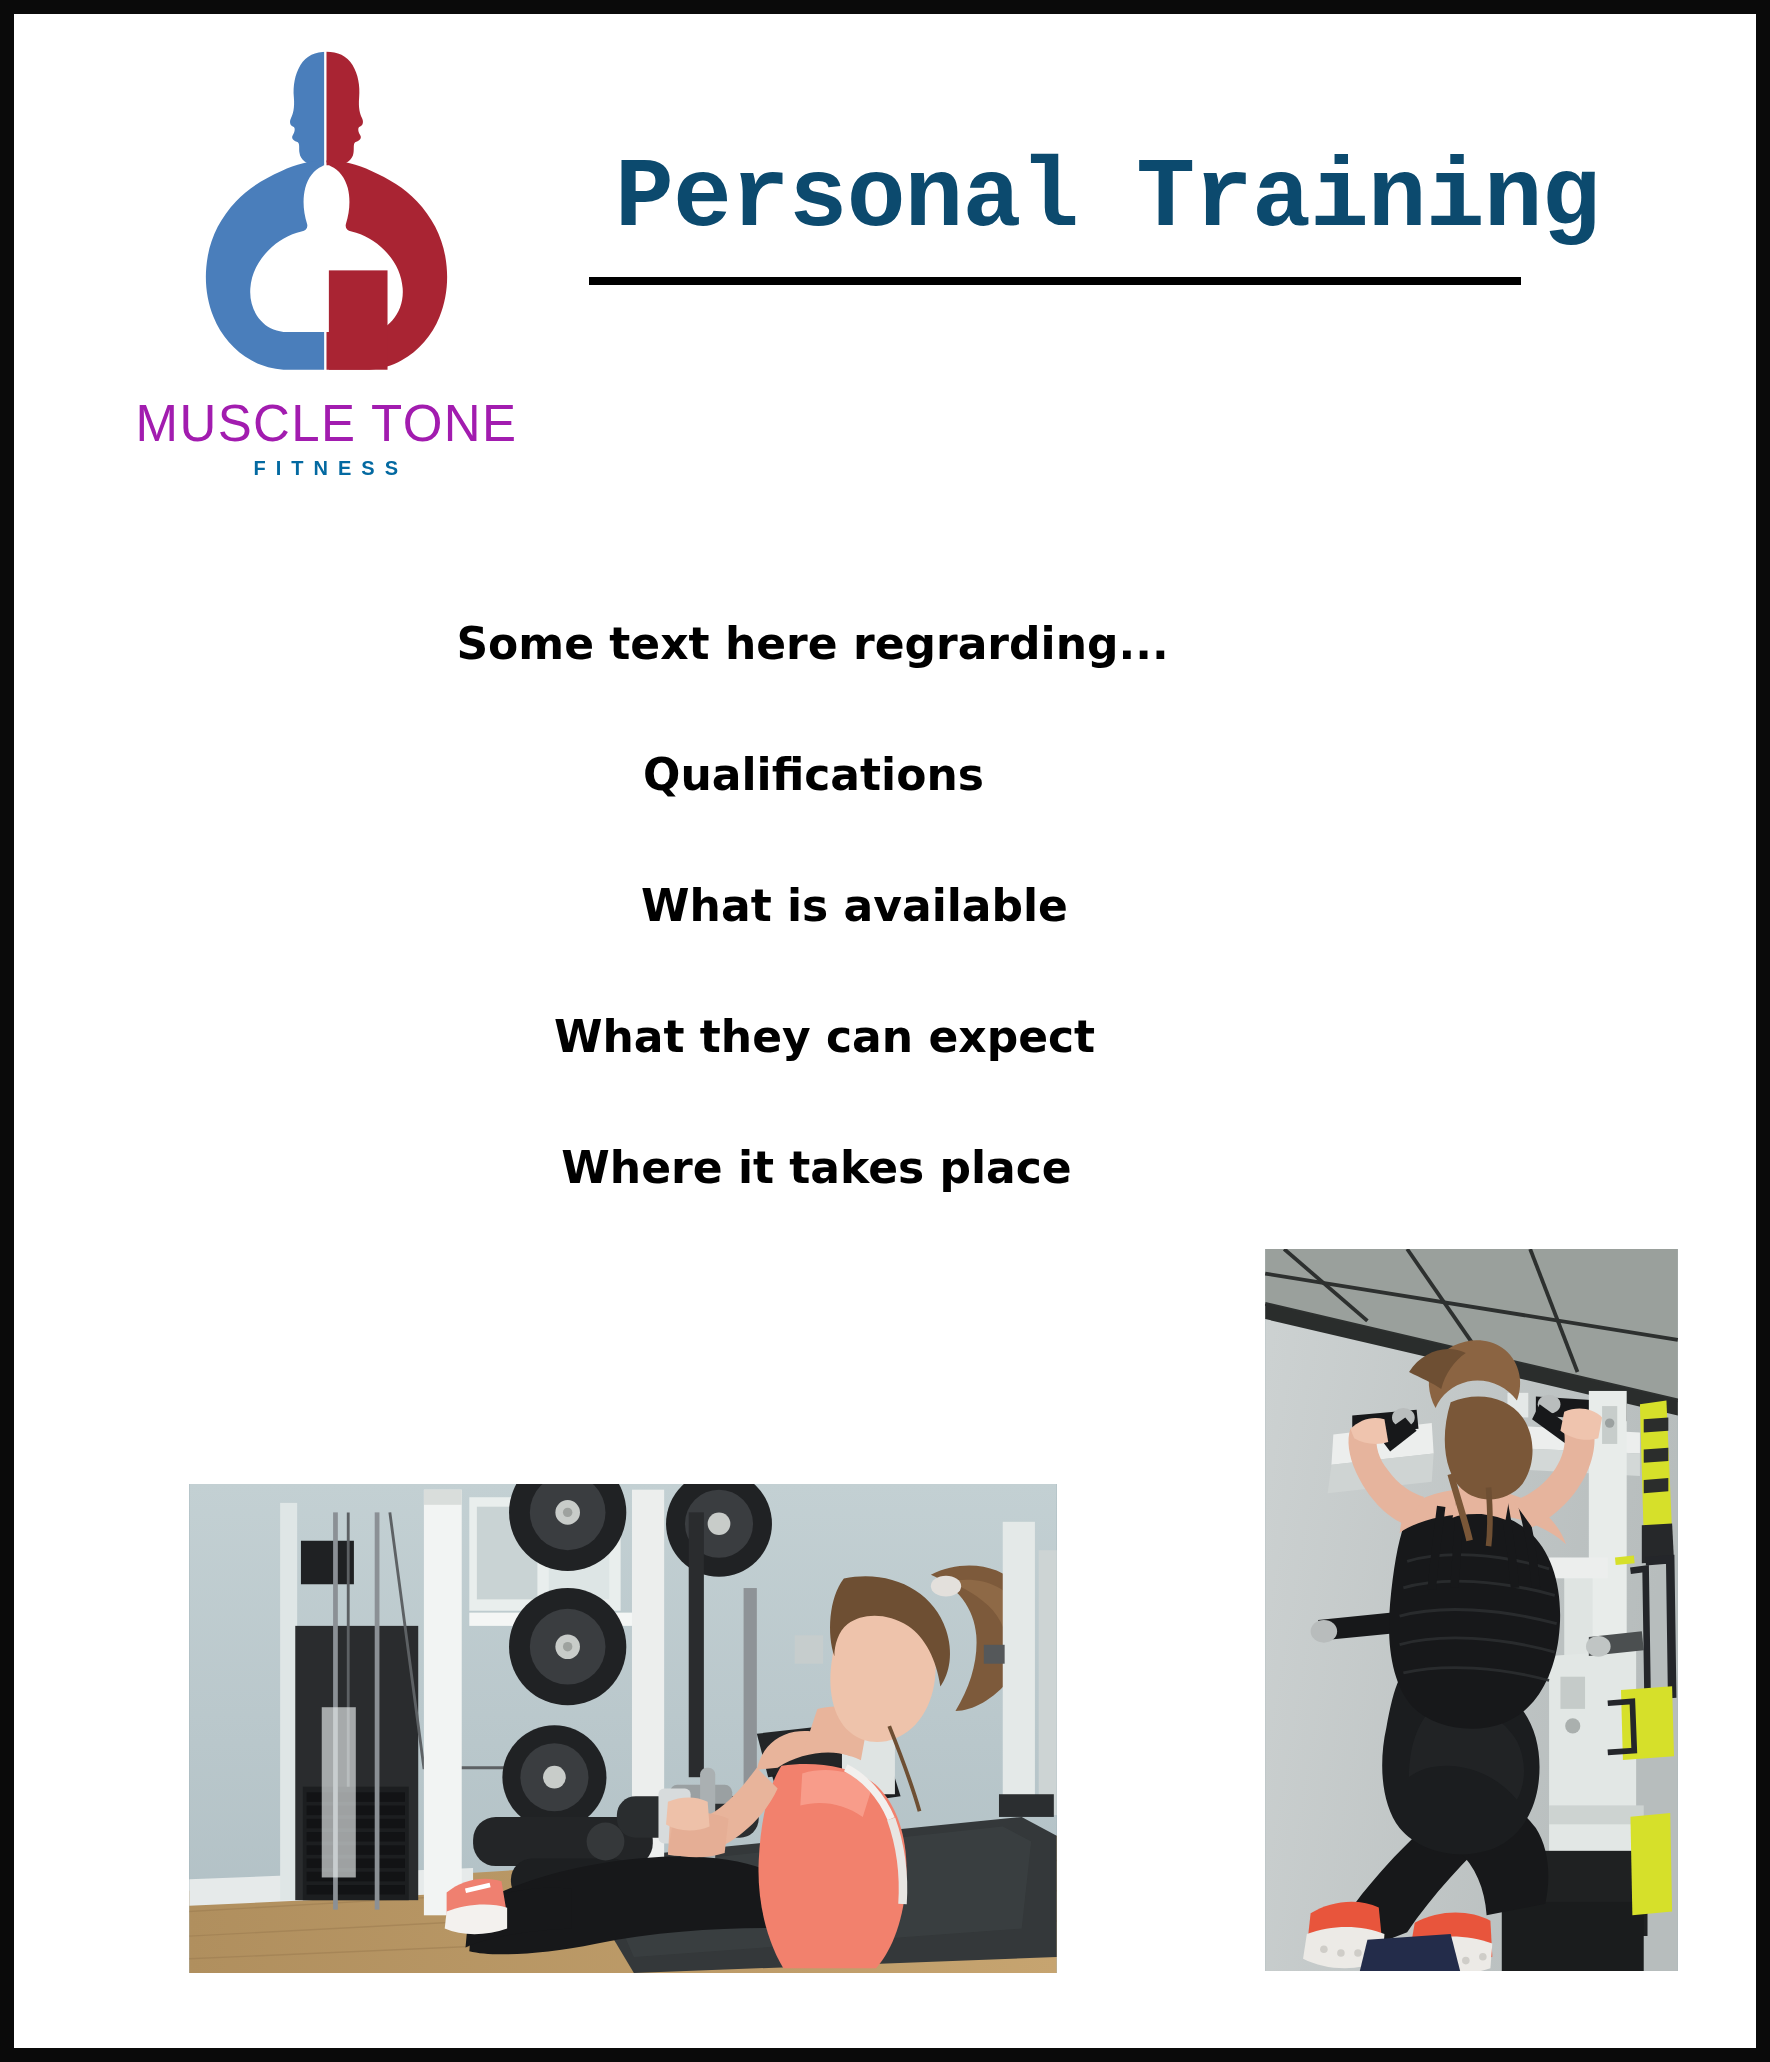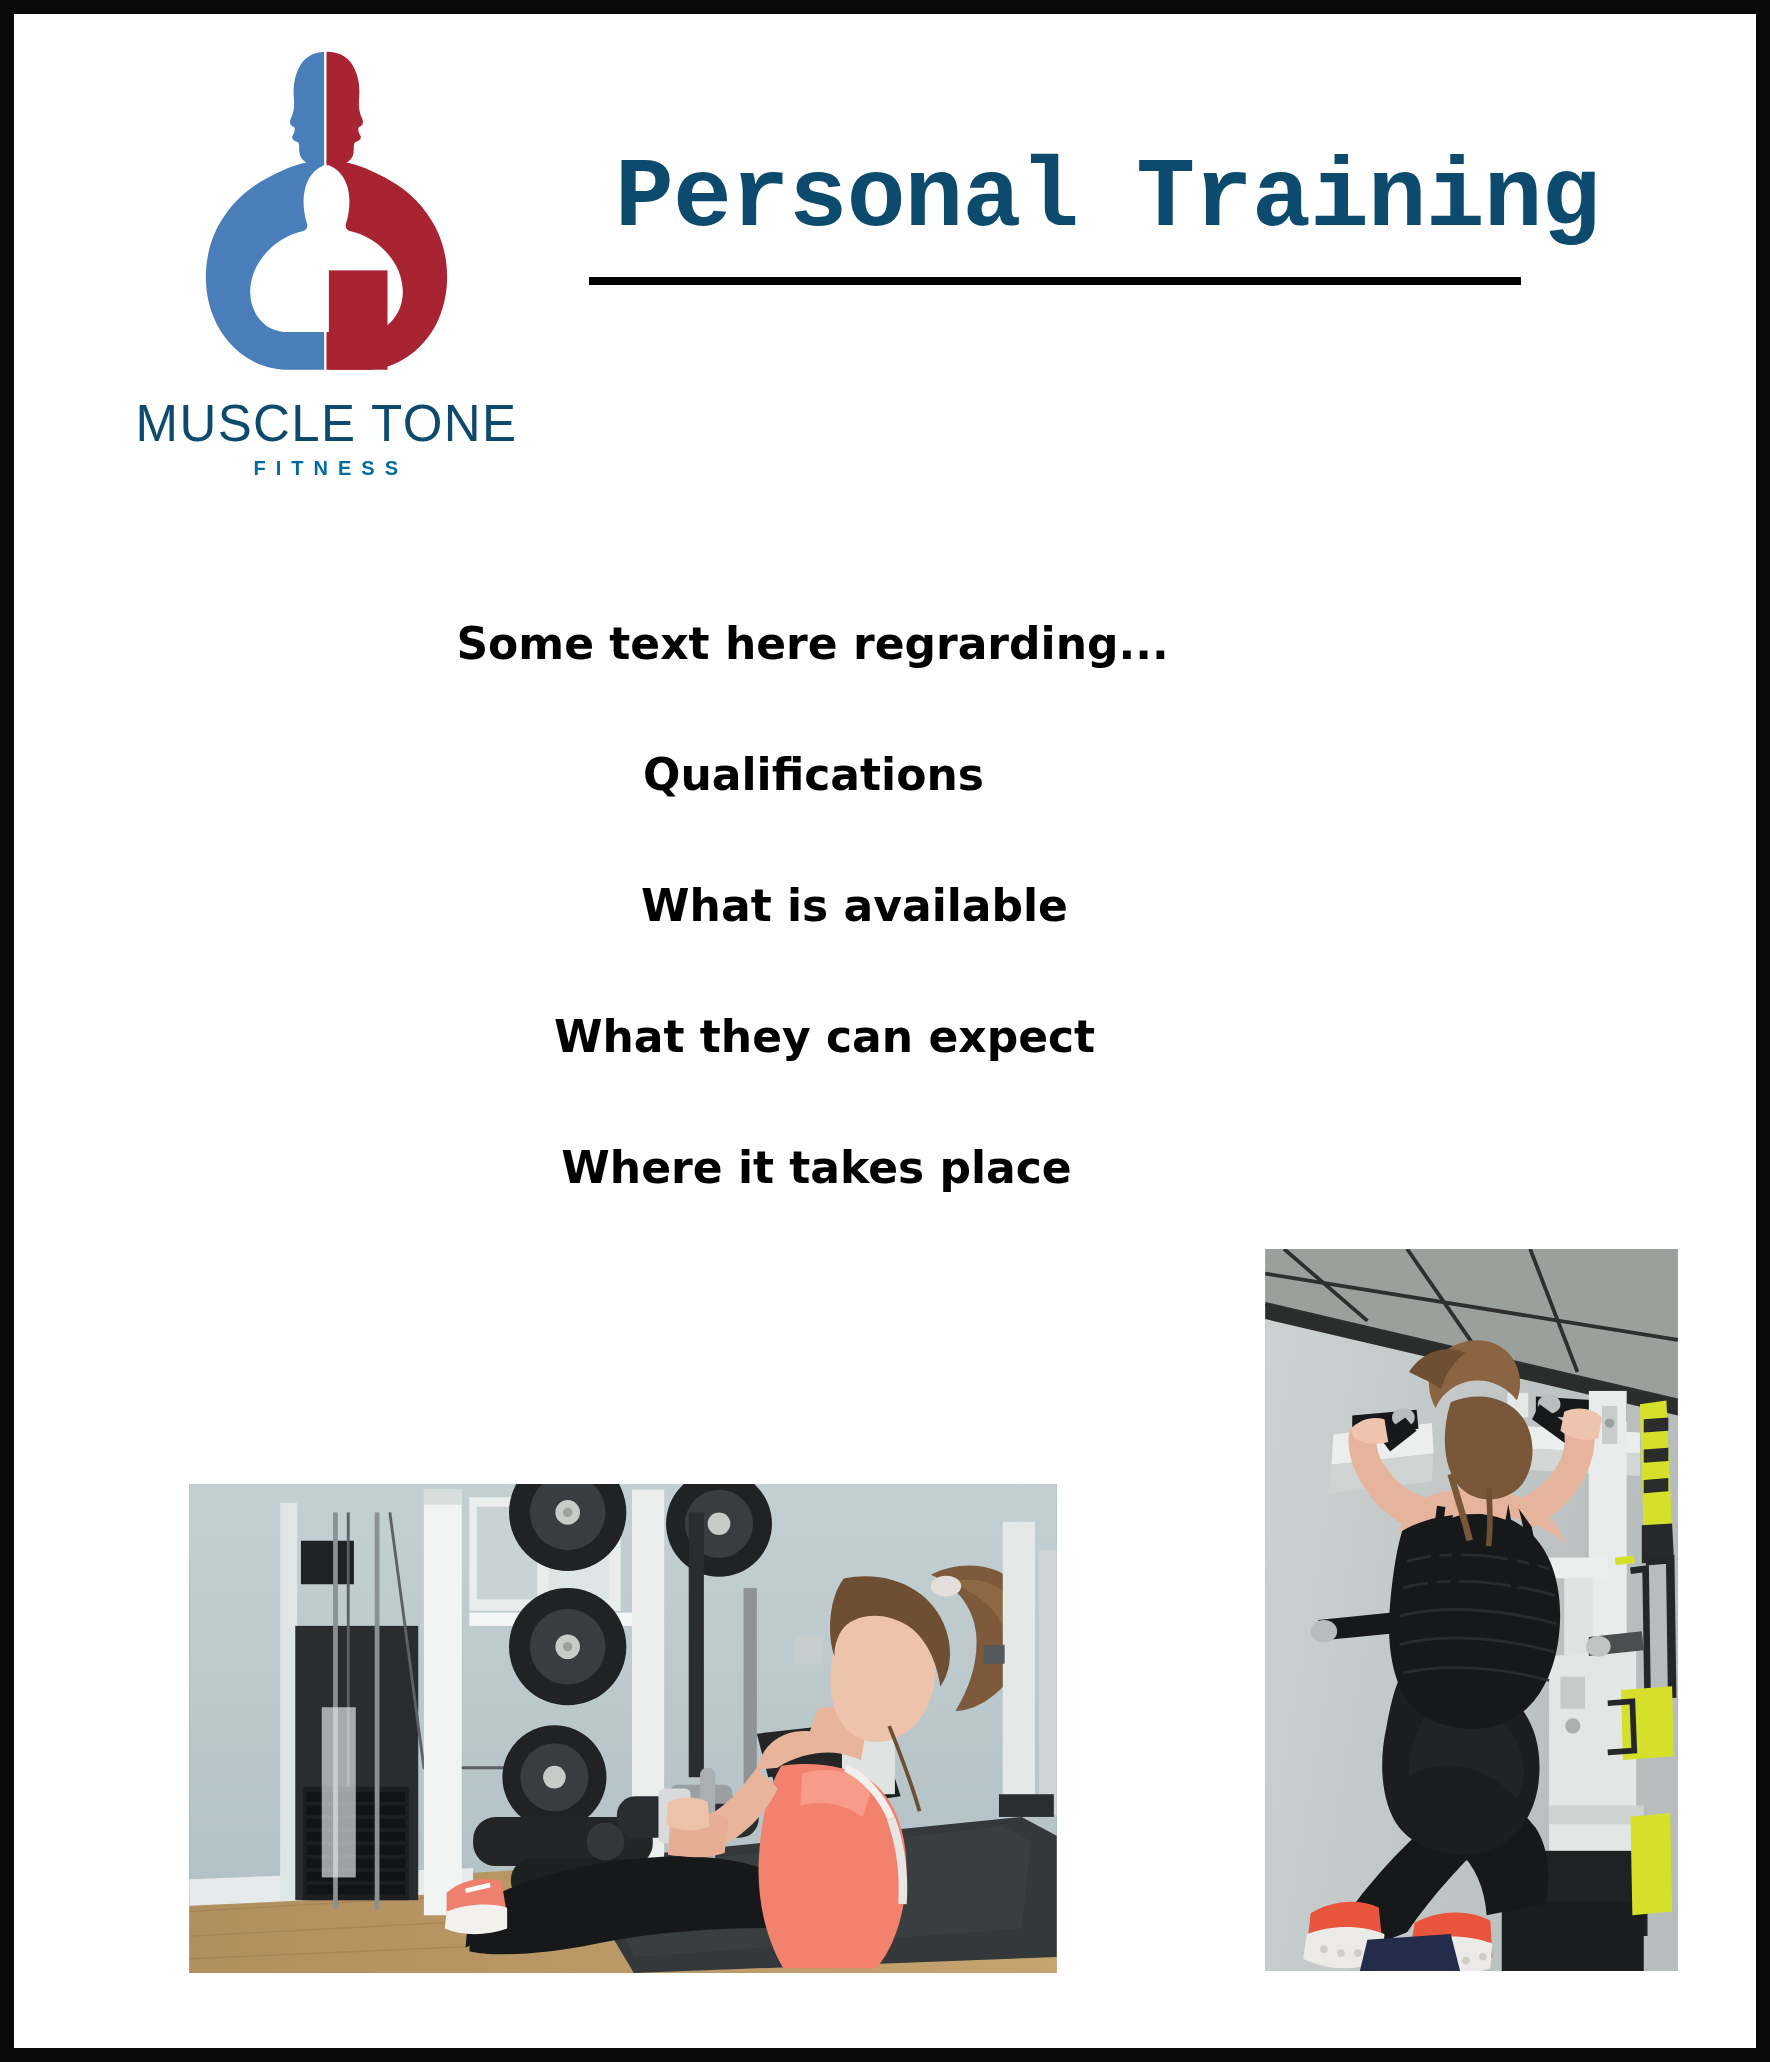--- a/index.html
+++ b/index.html
@@ -53,21 +53,21 @@
     left: 0px;
     top: 367px;
     width: 397px;
     text-align: center;
   }
   #logo-word-main {
     font-family: "Liberation Sans", sans-serif;
     font-size: 51px;
     font-weight: 400;
     letter-spacing: 1.4px;
-    color: #0c4a6e;
+    color: #a21caf;
     line-height: 1.02;
     white-space: nowrap;
   }
   #logo-word-sub {
     font-family: "Liberation Sans", sans-serif;
     font-size: 20px;
     font-weight: 700;
     letter-spacing: 10px;
     color: #0369a1;
     margin-top: 6.6px;

